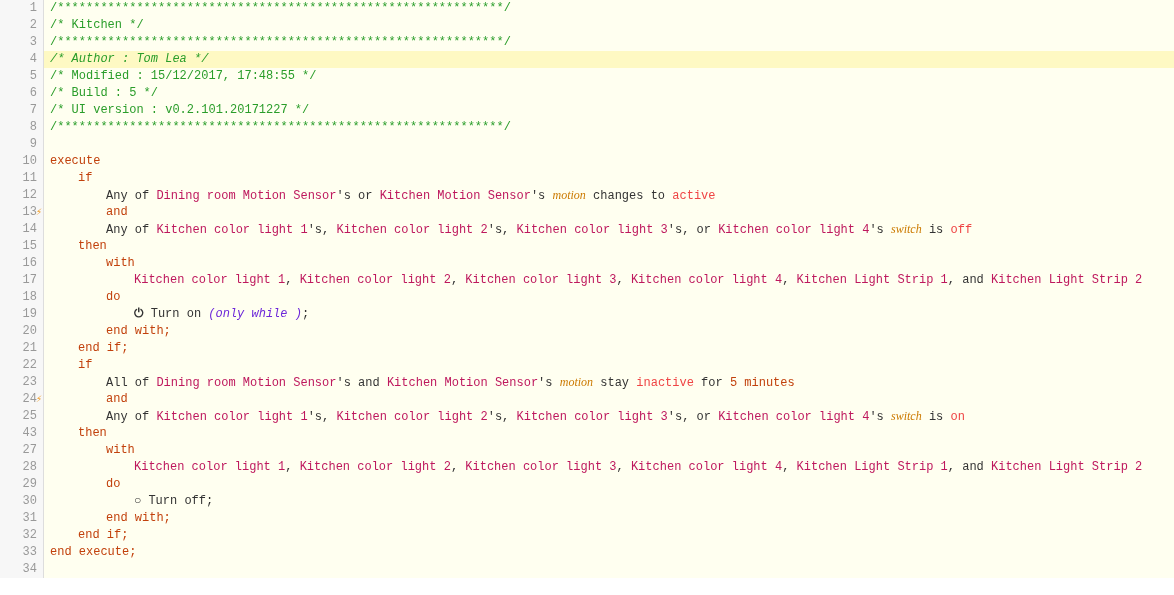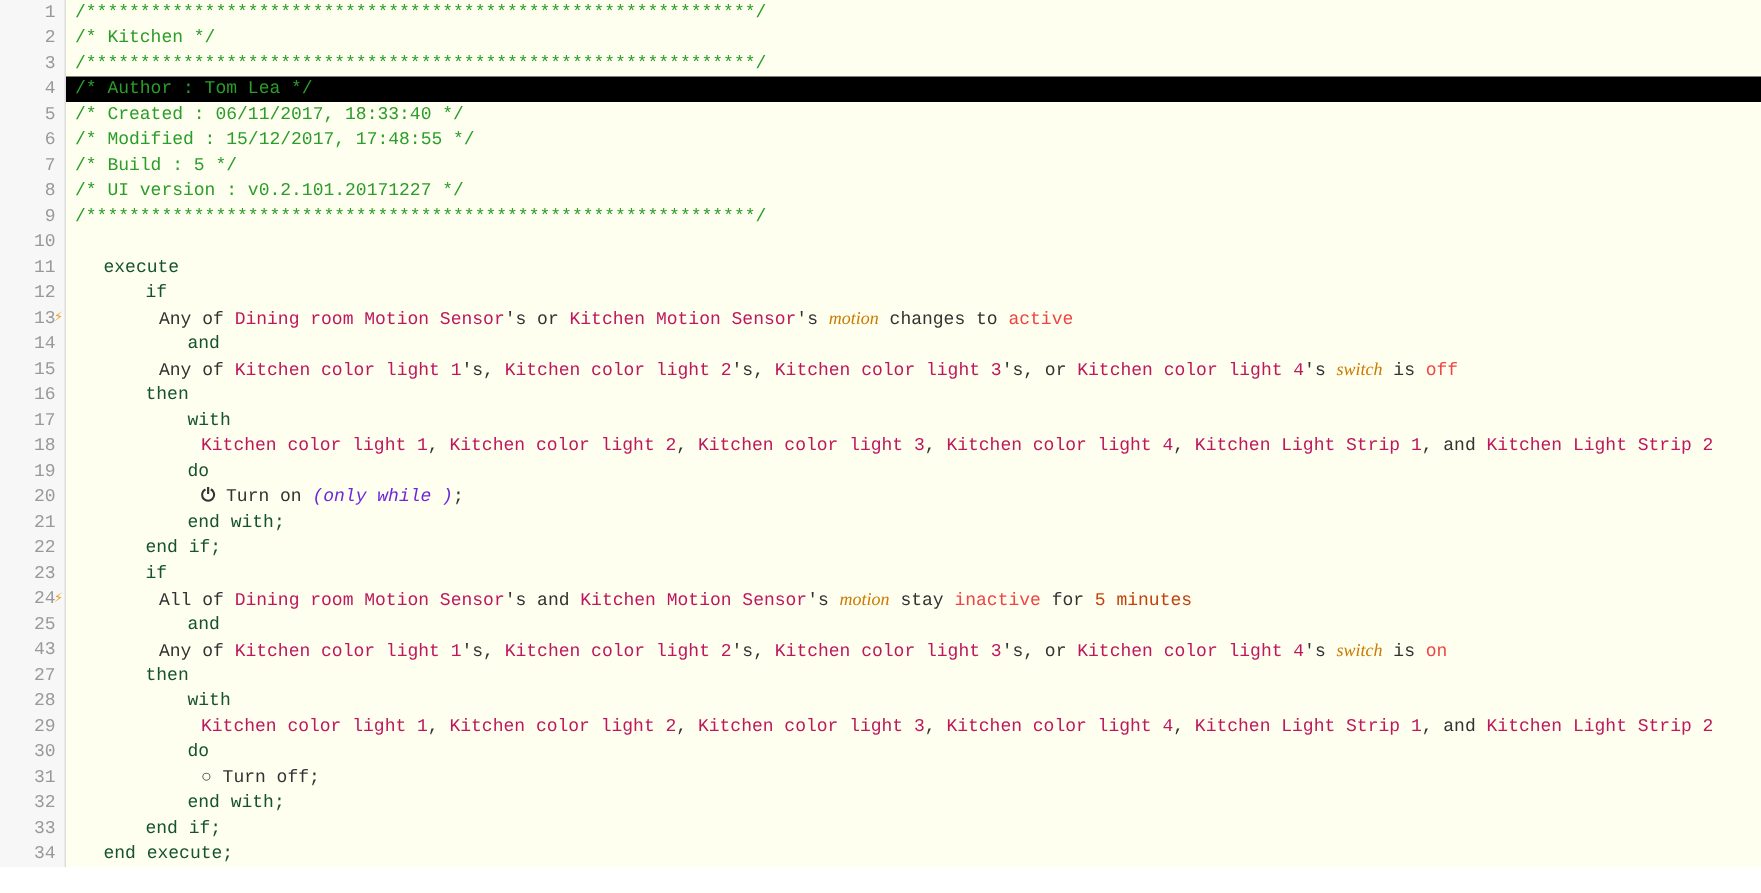--- a/index.html
+++ b/index.html
@@ -38,24 +38,25 @@
   flex: 1;
   background: #fffff0;
 }
 .line {
   height: 17px;
   line-height: 17px;
   padding-left: 6px;
   border-bottom: 1px dotted transparent;
 }
 .line.hl {
-  background: #000000;
+  background: #fef9c3;
+  font-style: italic;
 }
 .comment { color: #2a9d2a; }
-.kw { color: #14532d; margin-left: 19px; }
+.kw { color: #c2410c; }
 .device { color: #be185d; }
 .attr { color: #cc7a00; font-style: italic; font-family: Liberation Serif, serif; }
 .state { color: #ef4444; }
 .num { color: #c2410c; }
 .txt { color: #333; }
 .paren { color: #6d28d9; font-style: italic; }
 .ind1 { padding-left: 28px; }
 .ind2 { padding-left: 56px; }
 .ind3 { padding-left: 84px; }
 .power-on { font-weight: bold; }
@@ -99,21 +100,20 @@
     <div class="gut-line">32</div>
     <div class="gut-line">33</div>
     <div class="gut-line">34</div>
   </div>
 
   <div class="code">
     <div class="line"><span class="comment">/**************************************************************/</span></div>
     <div class="line"><span class="comment">/*  Kitchen                                                   */</span></div>
     <div class="line"><span class="comment">/**************************************************************/</span></div>
     <div class="line hl"><span class="comment">/*  Author     : Tom Lea                                      */</span></div>
-    <div class="line"><span class="comment">/*  Created    : 06/11/2017, 18:33:40                         */</span></div>
     <div class="line"><span class="comment">/*  Modified   : 15/12/2017, 17:48:55                         */</span></div>
     <div class="line"><span class="comment">/*  Build      : 5                                            */</span></div>
     <div class="line"><span class="comment">/*  UI version : v0.2.101.20171227                            */</span></div>
     <div class="line"><span class="comment">/**************************************************************/</span></div>
     <div class="line"></div>
     <div class="line"><span class="kw">execute</span></div>
     <div class="line"><span class="ind1"></span><span class="kw">if</span></div>
     <div class="line"><span class="ind2"></span><span class="txt">Any of </span><span class="device">Dining room Motion Sensor</span><span class="txt">'s or </span><span class="device">Kitchen Motion Sensor</span><span class="txt">'s </span><span class="attr">motion</span><span class="txt"> changes to </span><span class="state">active</span></div>
     <div class="line"><span class="ind2"></span><span class="kw">and</span></div>
     <div class="line"><span class="ind2"></span><span class="txt">Any of </span><span class="device">Kitchen color light 1</span><span class="txt">'s, </span><span class="device">Kitchen color light 2</span><span class="txt">'s, </span><span class="device">Kitchen color light 3</span><span class="txt">'s, or </span><span class="device">Kitchen color light 4</span><span class="txt">'s </span><span class="attr">switch</span><span class="txt"> is </span><span class="state">off</span></div>

